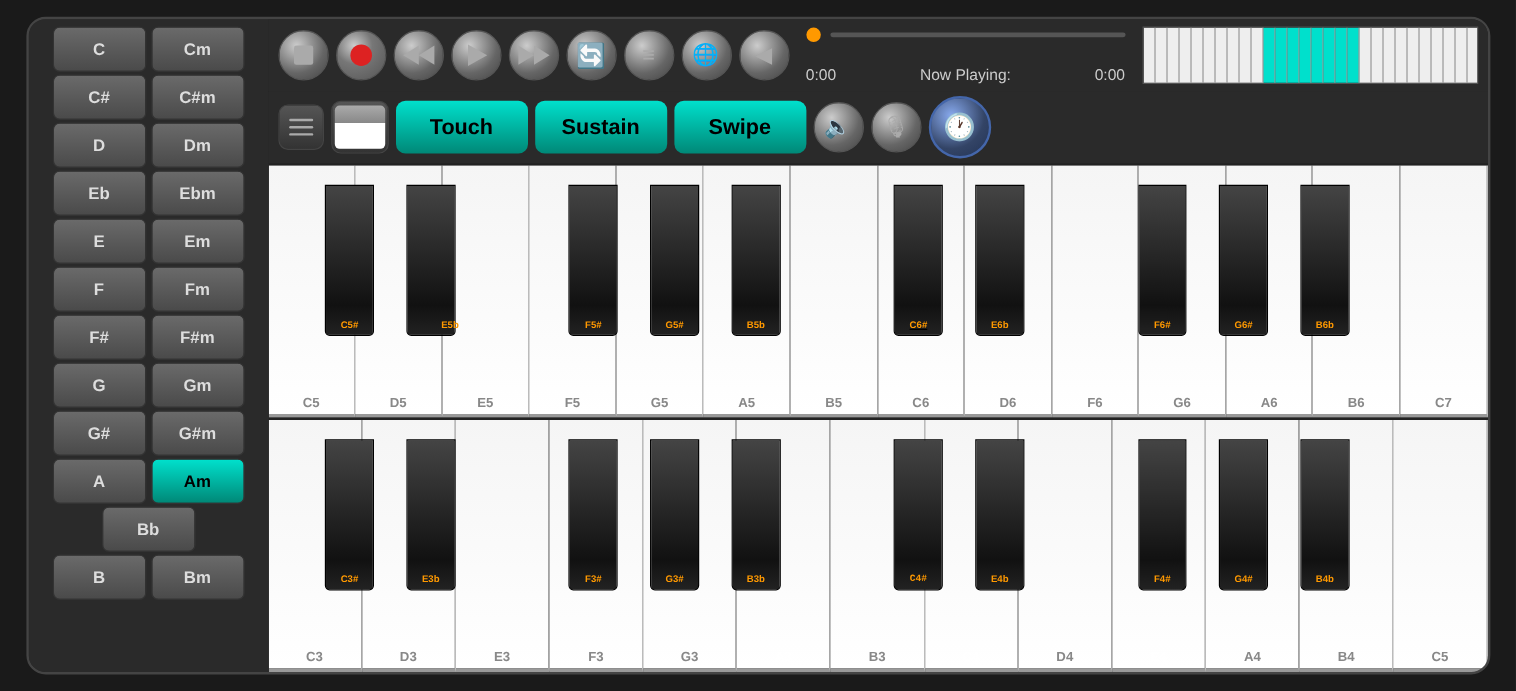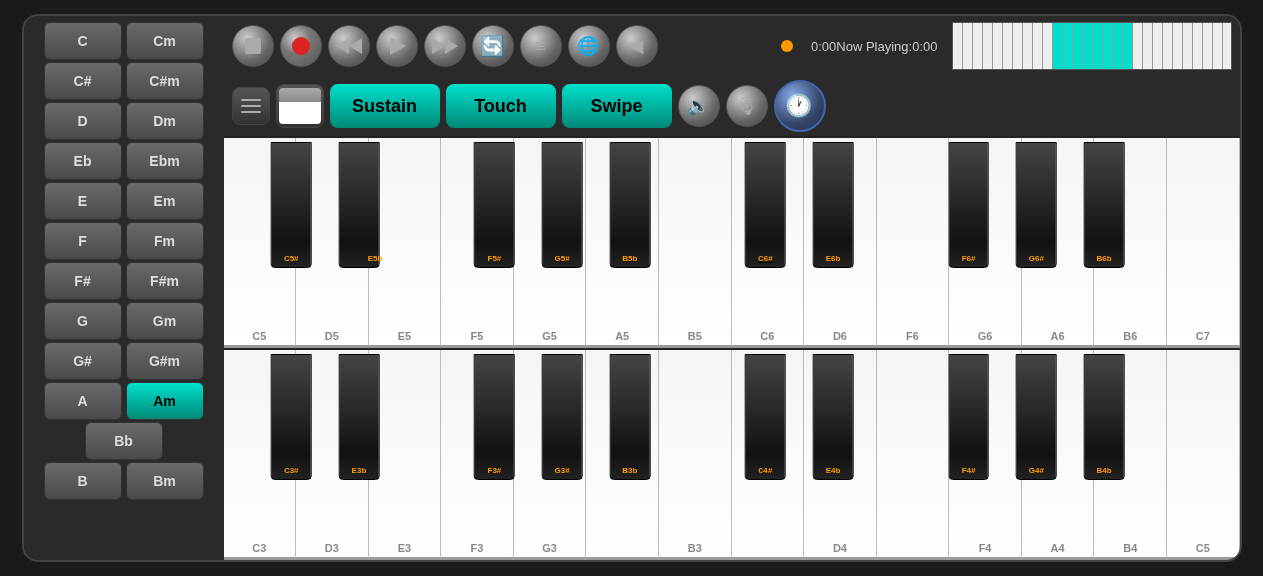--- a/index.html
+++ b/index.html
@@ -99,24 +99,24 @@
     .rew-tri span { width: 0; height: 0; border-top: 8px solid transparent; border-bottom: 8px solid transparent; border-right: 13px solid #aaa; }
     .loop-icon { font-size: 20px; color: #00aaff; }
     .eq-icon { font-size: 18px; color: #aaa; }
     .globe-icon { font-size: 18px; color: #aaa; }
     .back-icon { font-size: 18px; color: #aaa; }
 
     
     .progress-area {
       flex: 1;
       display: flex;
-      flex-direction: row;
-      justify-content: flex-end;
+      flex-direction: column;
+      justify-content: flex-start;
       padding: 0 8px;
-      gap: 10px;
+      gap: 20px;
     }
     .progress-row {
       display: flex;
       align-items: center;
       gap: 8px;
     }
     .progress-dot { width: 12px; height: 12px; background: #ff9900; border-radius: 50%; flex-shrink: 0; }
     .progress-track {
       flex: 1;
       height: 4px;
@@ -271,21 +271,21 @@
       position: absolute;
       bottom: 3px;
     }
     .white-key.highlighted-pink .key-label,
     .white-key.highlighted-orange .key-label,
     .white-key.highlighted-cyan .key-label { color: #fff; }
 
     
     .black-key-container {
       position: absolute;
-      top: 4px;
+      top: 16px;
       width: 100%;
       height: 60%;
       pointer-events: none;
       z-index: 10;
     }
     .black-key {
       position: absolute;
       width: 3%;
       height: 100%;
       background: linear-gradient(180deg, #444 0%, #111 80%, #222 100%);
@@ -466,25 +466,25 @@
         <div class="menu-line"></div>
         <div class="menu-line"></div>
         <div class="menu-line"></div>
       </div>
 
       <div class="piano-btn">
         <div class="piano-mini-img"></div>
       </div>
 
       <div class="mode-tab">
+        <span>Touch</span>
+      </div>
+
+      <div class="mode-tab">
         <span>Sustain</span>
-      </div>
-
-      <div class="mode-tab">
-        <span>Touch</span>
       </div>
 
       <div class="mode-tab">
         <span>Swipe</span>
       </div>
 
       <div class="icon-btn">
         <span>🔈</span>
       </div>
 
@@ -601,23 +601,20 @@
           <div class="white-key highlighted-orange">
             <span class="key-label">C4</span>
           </div>
           <div class="white-key ">
             <span class="key-label">D4</span>
           </div>
           <div class="white-key highlighted-cyan">
             <span class="key-label">E4</span>
           </div>
           <div class="white-key ">
-            <span class="key-label">F4</span>
-          </div>
-          <div class="white-key ">
             <span class="key-label">A4</span>
           </div>
           <div class="white-key ">
             <span class="key-label">B4</span>
           </div>
           <div class="white-key ">
             <span class="key-label">C5</span>
           </div>
           <div class="black-key-container">
             <div class="black-key" style="left: 6.66667%; width: 4%;">

